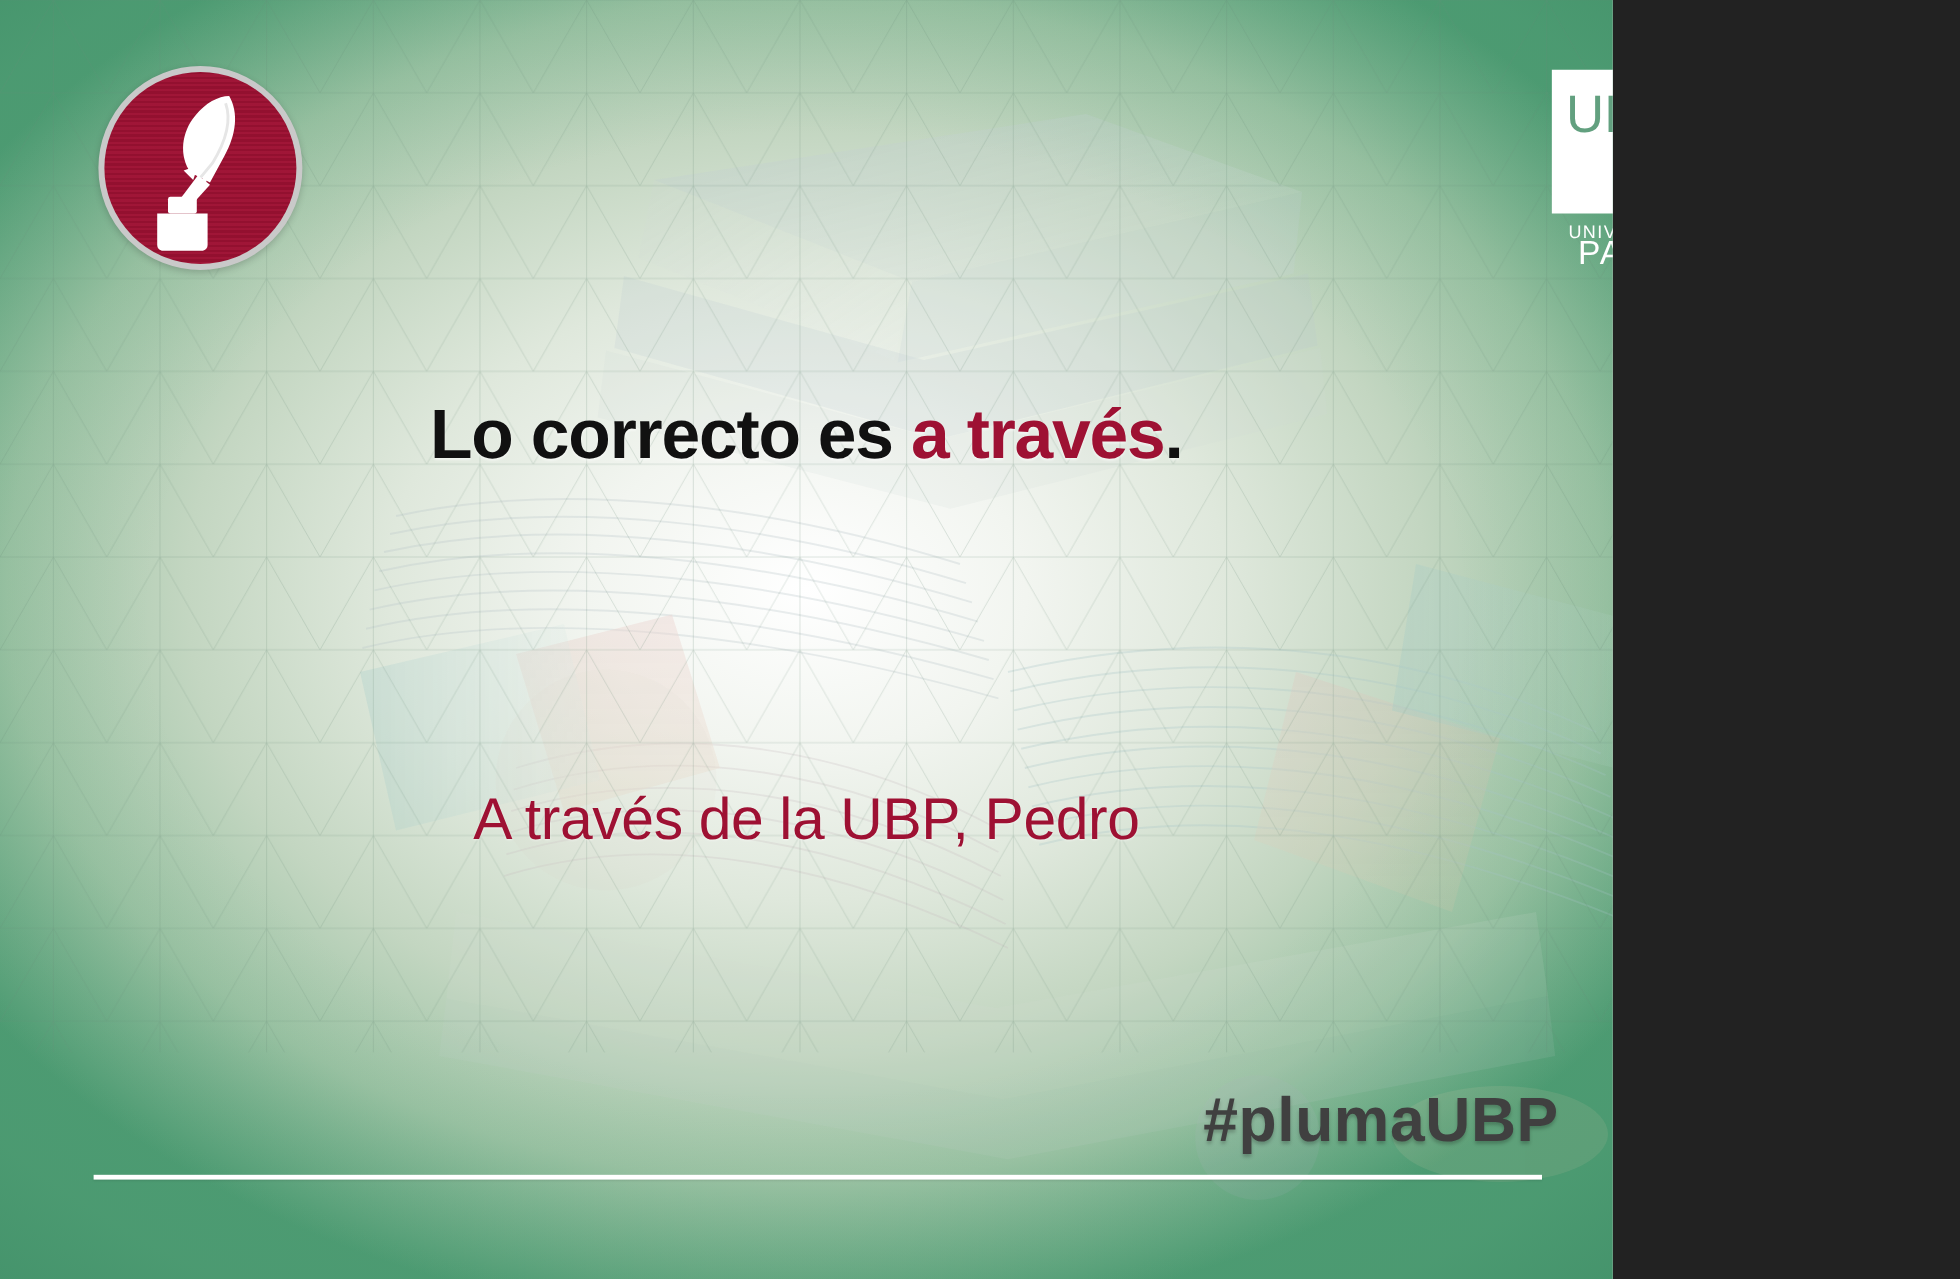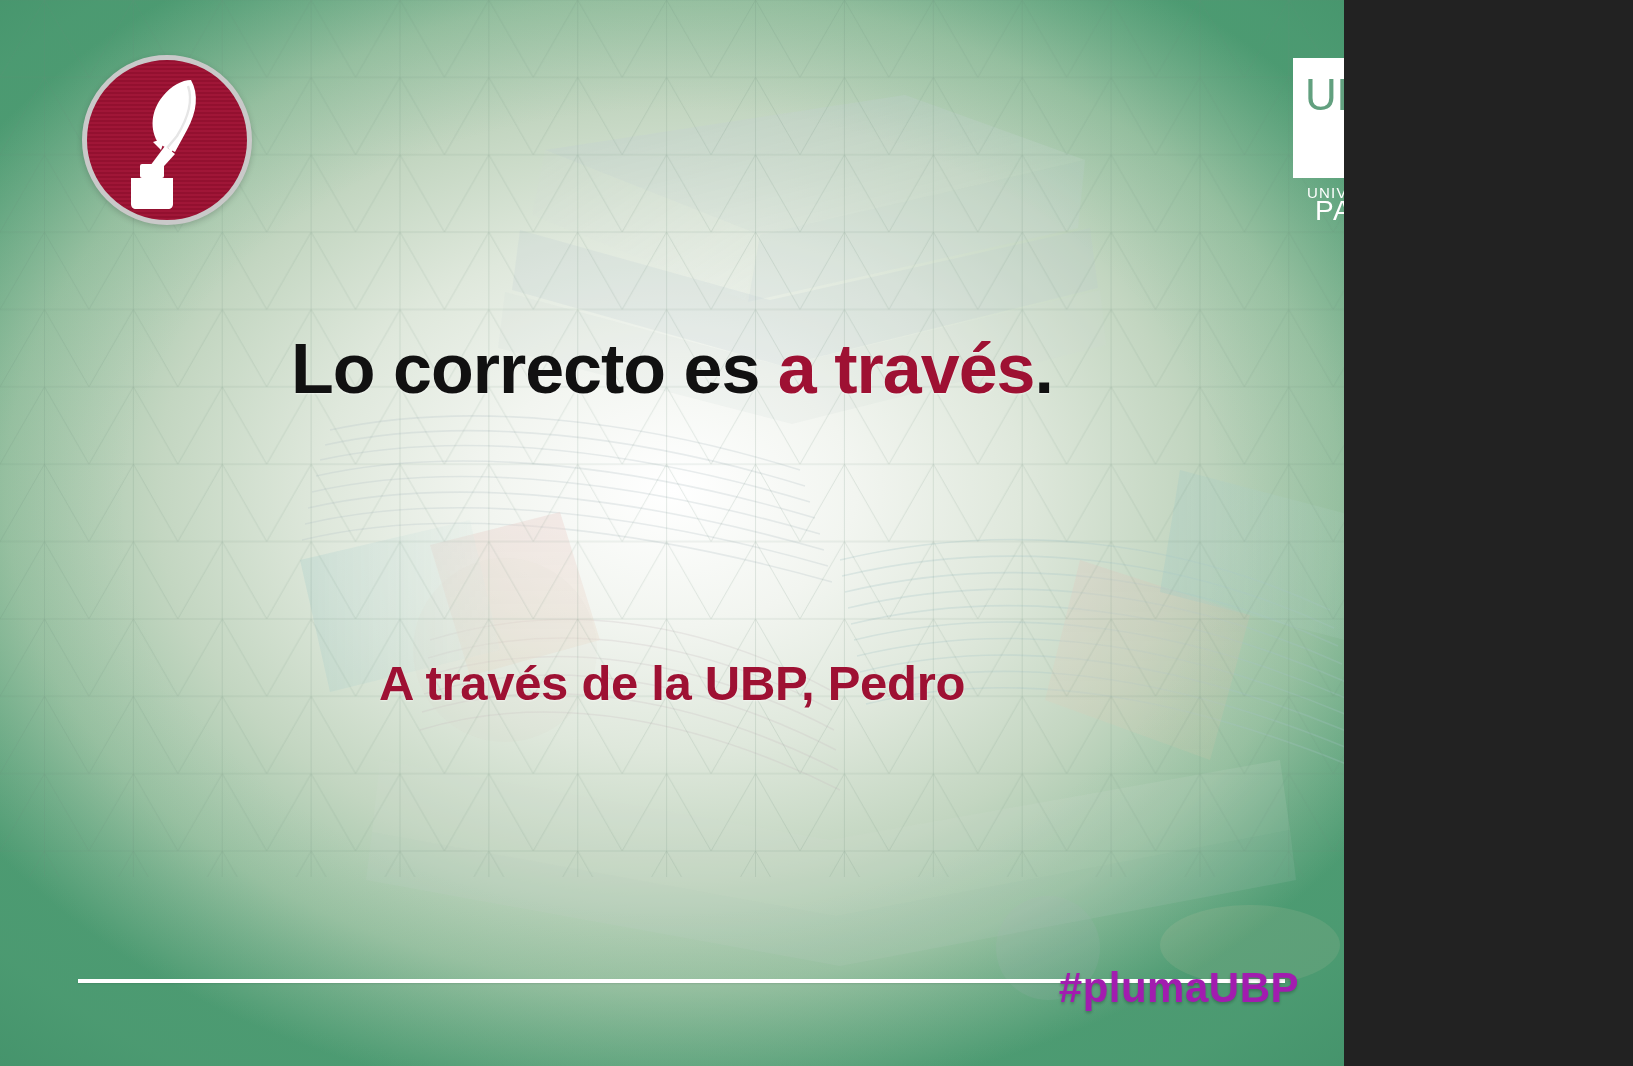--- a/index.html
+++ b/index.html
@@ -58,59 +58,59 @@
   .ubp-mark { position: absolute; left: 0; top: 0; }
   .anniv-mark { position: absolute; left: 120px; top: 0; }
 
   
   .headline {
     position: absolute;
     left: 0; right: 0;
     top: 332px;
     text-align: center;
     font-weight: bold;
-    font-size: 70px;
+    font-size: 58px;
     line-height: 1.07;
     color: #111111;
     letter-spacing: -1px;
     text-shadow: 0 1px 2px rgba(255,255,255,0.55);
   }
   .headline .accent { color: #9e1133; }
 
   
   .subhead {
     position: absolute;
     left: 0; right: 0;
     top: 652px;
     text-align: center;
-    font-weight: bold;
+    font-weight: normal;
     font-size: 49px;
     line-height: 1.30;
     color: #9e1133;
     letter-spacing: -0.3px;
     text-shadow: 0 1px 2px rgba(255,255,255,0.5);
   }
 
   
   .footer-rule {
     position: absolute;
     left: 78px;
     top: 979px;
     width: 1207px;
     height: 4px;
     background: #ffffff;
     box-shadow: 0 1px 2px rgba(0,0,0,0.10);
   }
   .hashtag {
     position: absolute;
     right: 45px;
-    top: 964px;
-    font-size: 42px;
+    top: 904px;
+    font-size: 52px;
     font-weight: bold;
-    color: #a21caf;
+    color: #404040;
     letter-spacing: 0.5px;
     text-shadow: 0 2px 3px rgba(0,0,0,0.22);
   }
 </style>
 </head>
 <body>
 
 <div id="canvas">
 
   <div class="bg-base"></div>

